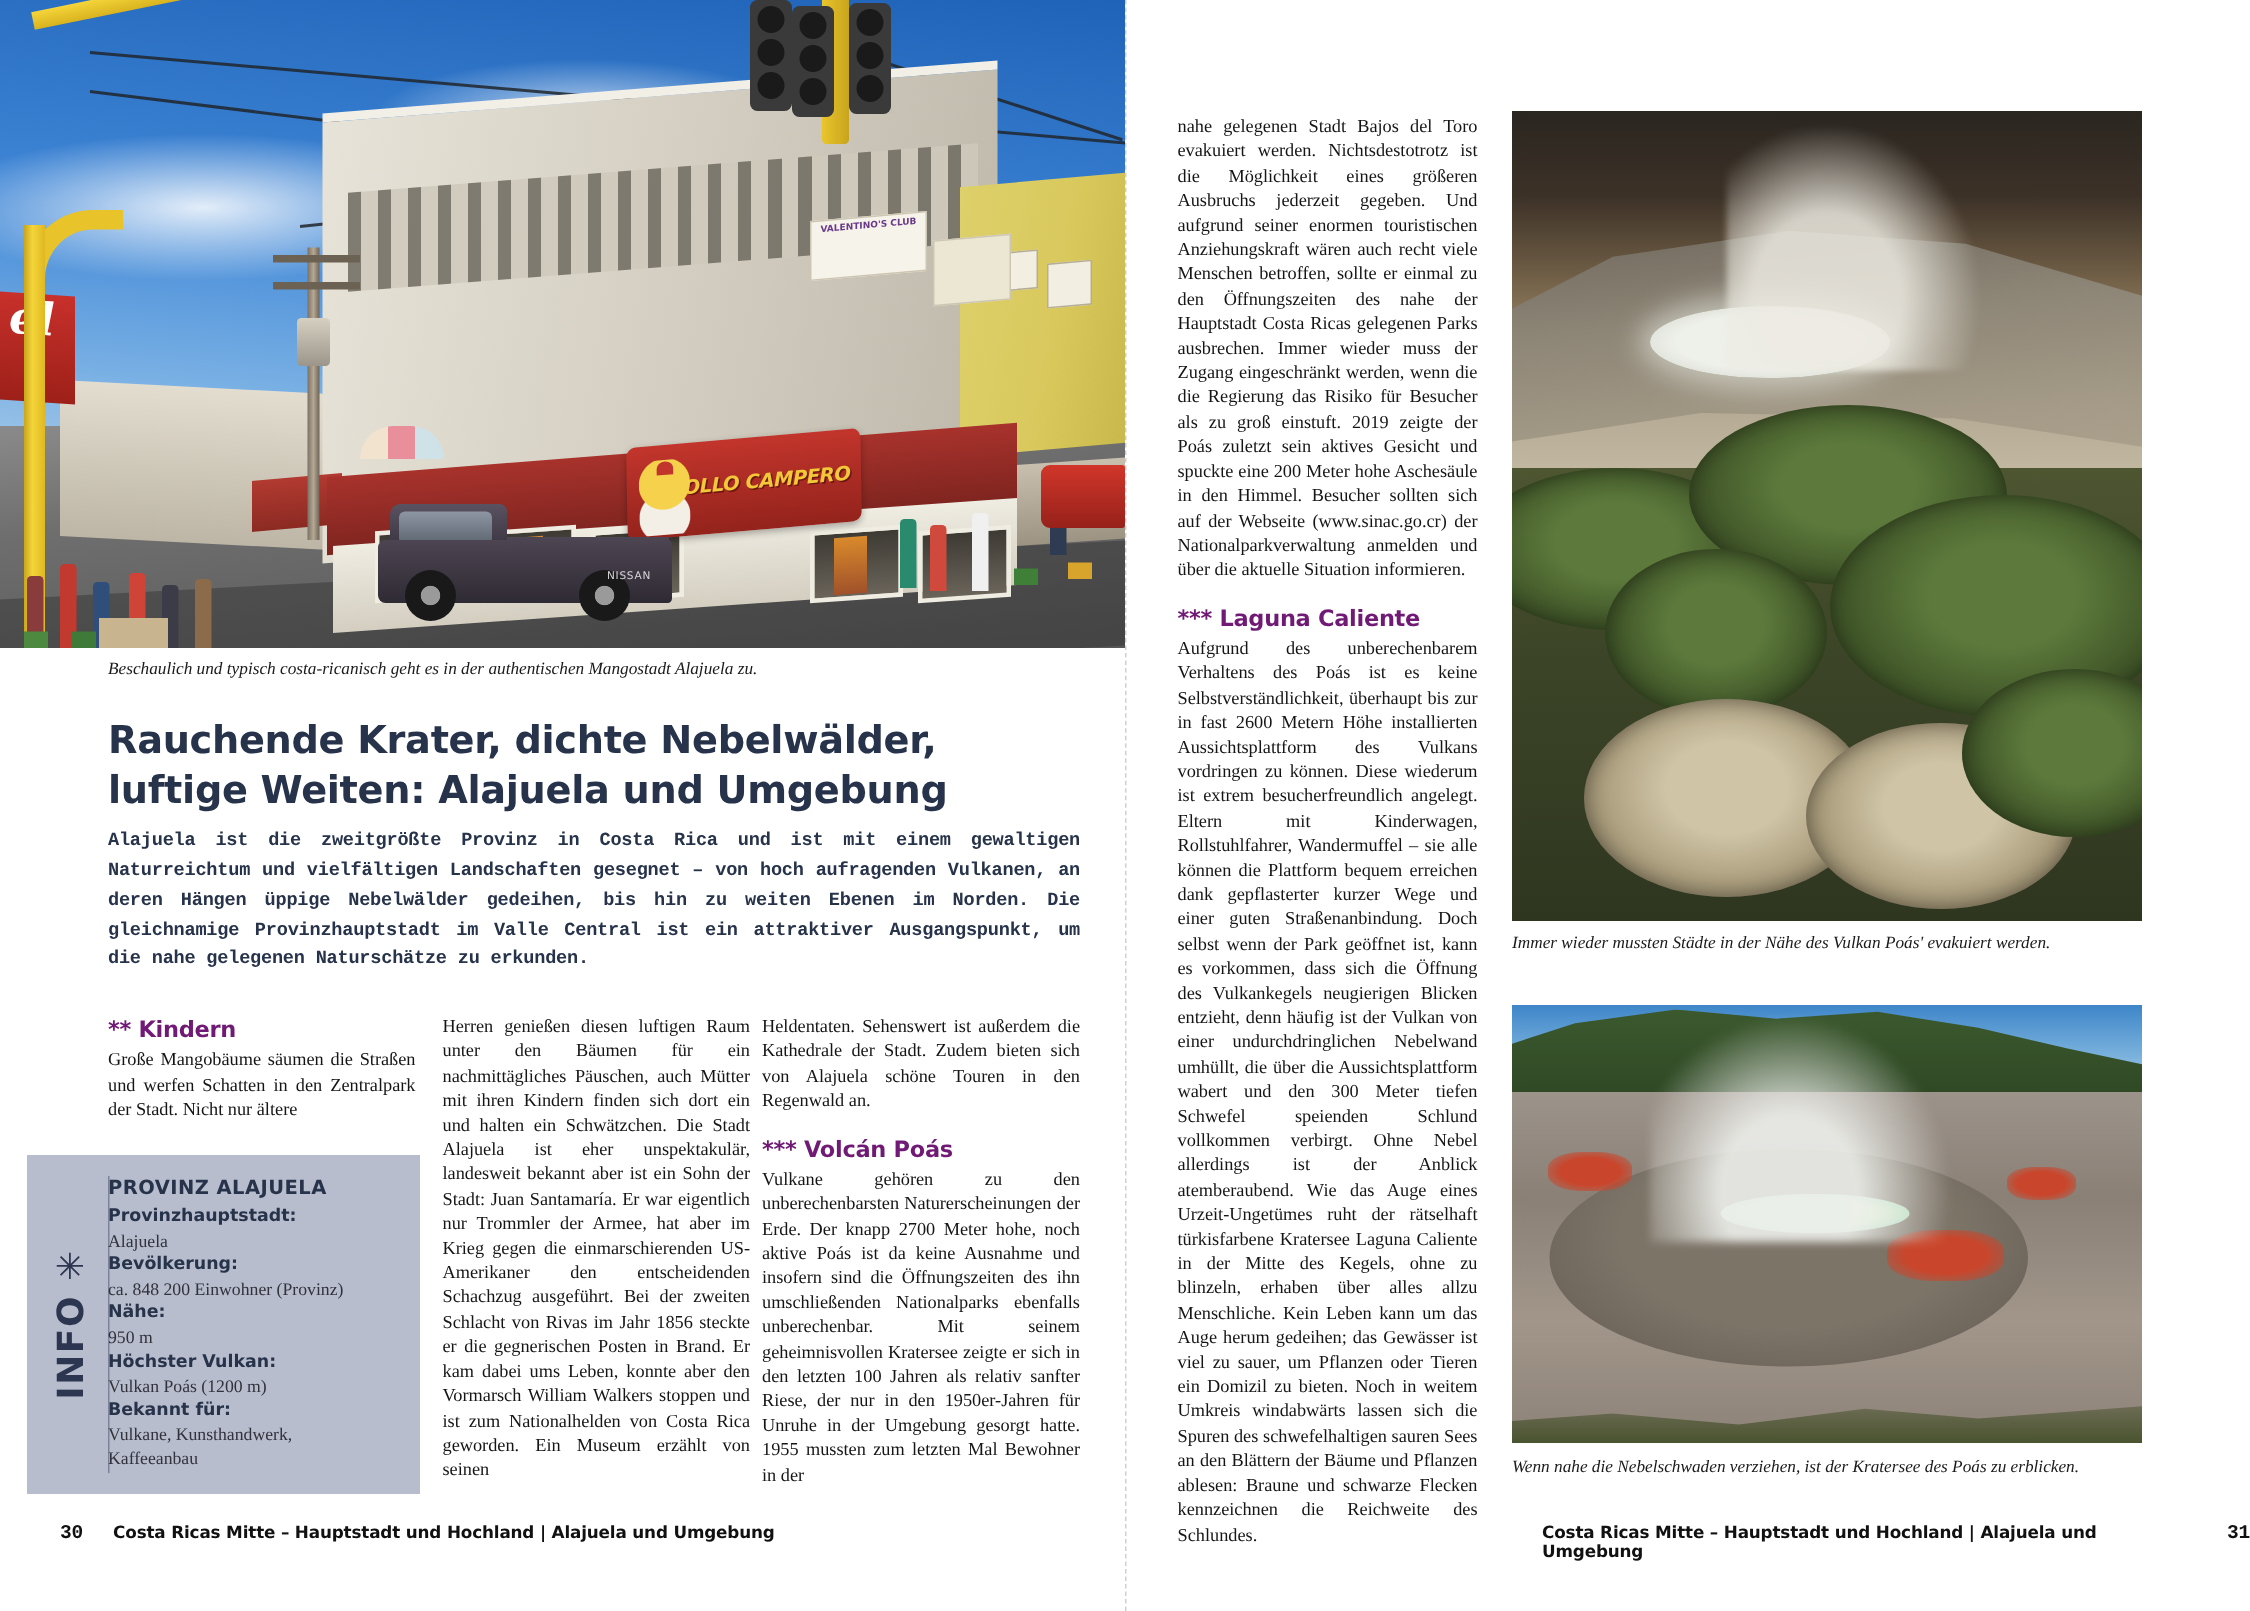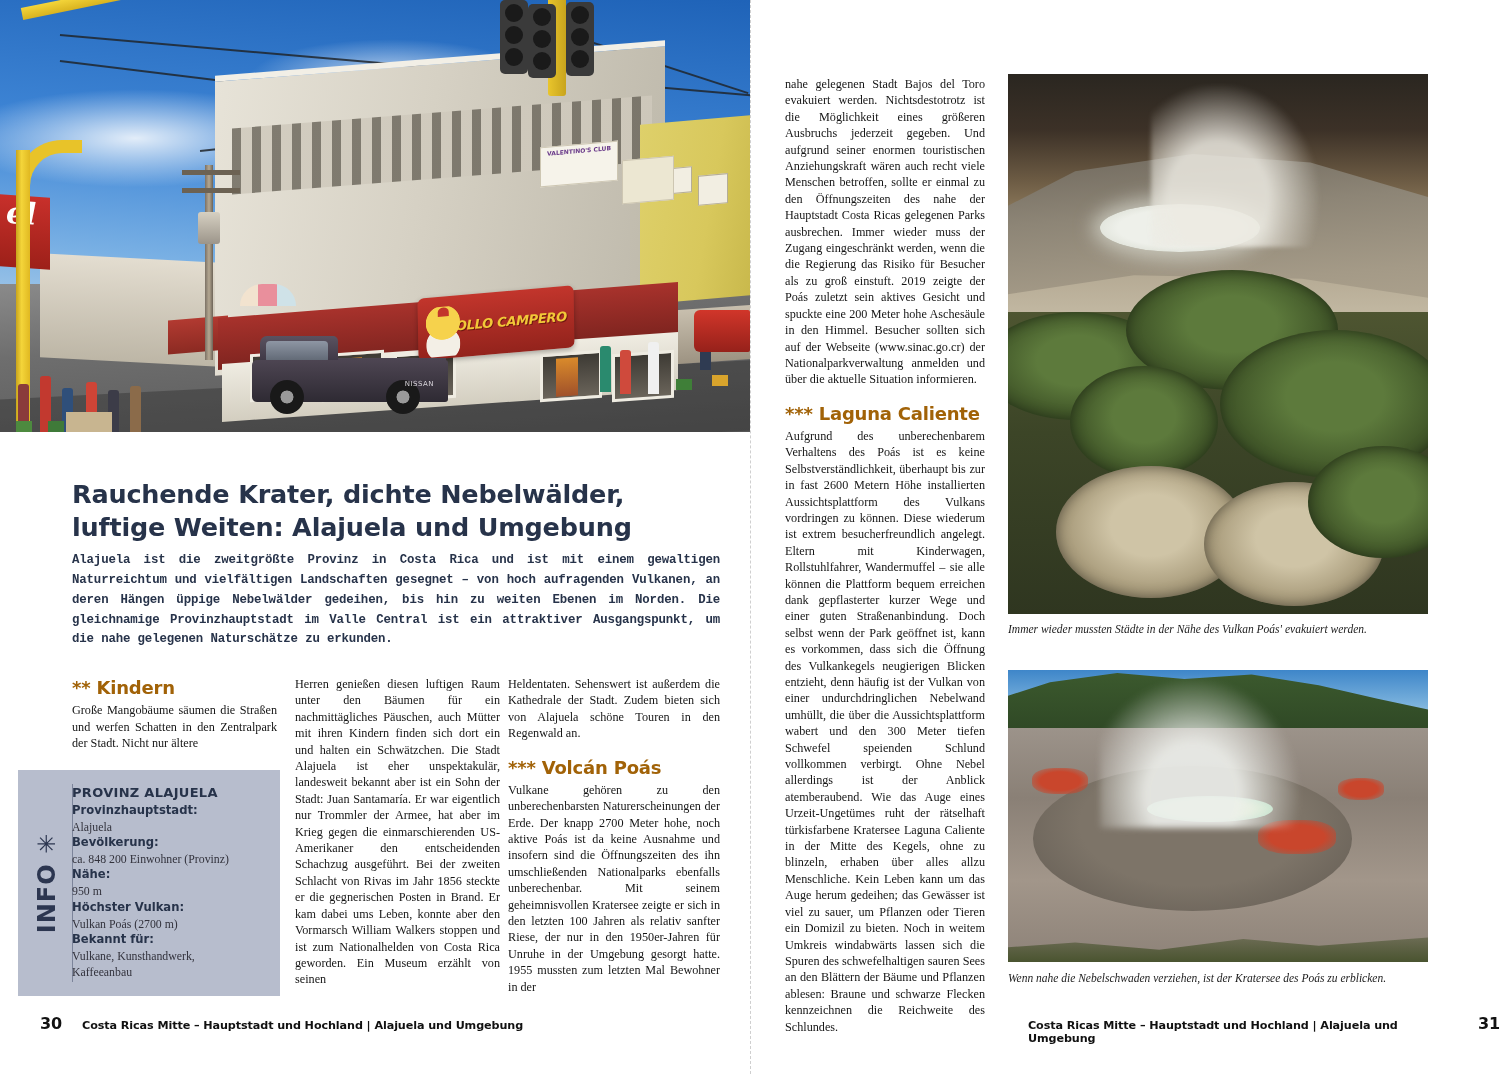--- a/index.html
+++ b/index.html
@@ -226,21 +226,21 @@
     position:absolute; top:676px; width:205px;
     font-size:12.2px; line-height:1.345; color:#151515;
     text-align:justify; hyphens:manual;
   }
   #col-1 { left:72px;  width:205px; }
   #col-2 { left:295px; width:205px; }
   #col-3 { left:508px; width:212px; }
 
   .sub-head{
     font-family:"DejaVu Sans", sans-serif; font-weight:bold;
-    font-size:18px; color:#a16207; margin-bottom:2px;
+    font-size:15px; color:#701a75; margin-bottom:2px;
     letter-spacing:-.2px;
   }
   .sub-head.spaced { margin-top:14px; }
   .col p { margin-bottom:0; }
 
   
   #info-box{
     position:absolute; left:18px; top:770px; width:262px; height:226px;
     background:#b7bdcd;
   }
@@ -366,21 +366,21 @@
 
   
   .footer{
     position:absolute; top:1014px;
     font-family:"DejaVu Sans", sans-serif; font-weight:bold;
     font-size:11.2px; color:#111; letter-spacing:-.1px;
     display:flex; align-items:baseline; gap:20px;
   }
   #footer-left  { left:40px; }
   #footer-right { left:1028px; }
-  .pnum { font-size:16px; }
+  .pnum { font-size:13px;font-family:Liberation Mono, monospace; }
 </style>
 </head>
 <body>
 
 <div class="spread">
 
   <div class="photo" id="street-photo">
     <div class="sky"></div>
 
     <div class="wire" style="left:60px;  top:34px;  width:700px; transform:rotate(5deg);"></div>
@@ -470,20 +470,21 @@
 
     <div class="person" style="left:600px; bottom:40px; height:46px; background:#2a8a6e;"></div>
     <div class="person" style="left:620px; bottom:38px; height:44px; background:#cf4a3c;"></div>
     <div class="person" style="left:648px; bottom:38px; height:52px; background:#f0f0f0;"></div>
     <div class="person" style="left:700px; bottom:62px; height:36px; background:#2f3b52;"></div>
     <div class="crate" style="left:676px;bottom:42px; background:#3f7f38;"></div>
     <div class="crate" style="left:712px;bottom:46px; background:#d9a42c;"></div>
     <div class="redcar"></div>
   </div>
 
+  <div class="caption" id="street-caption">Beschaulich und typisch costa-ricanisch geht es in der authentischen Mangostadt Alajuela zu.</div>
 
   <h1 id="main-heading">Rauchende Krater, dichte Nebelwälder, luftige Weiten: Alajuela und Umgebung</h1>
 
   <p id="intro-text">Alajuela ist die zweitgrößte Provinz in Costa Rica und ist mit einem gewaltigen Naturreichtum und vielfältigen Landschaften gesegnet – von hoch aufragenden Vulkanen, an deren Hängen üppige Nebelwälder gedeihen, bis hin zu weiten Ebenen im Norden. Die gleichnamige Provinzhauptstadt im Valle Central ist ein attraktiver Ausgangspunkt, um die nahe gelegenen Naturschätze zu erkunden.</p>
 
   <div class="col" id="col-1">
     <div class="sub-head">** Kindern</div>
     <p>Große Mangobäume säumen die Straßen und werfen Schatten in den Zentralpark der Stadt. Nicht nur ältere</p>
   </div>
 
@@ -511,21 +512,21 @@
       <div>
         <div class="info-key">Bevölkerung:</div>
         <div class="info-val">ca. 848 200 Einwohner (Provinz)</div>
       </div>
       <div>
         <div class="info-key">Nähe:</div>
         <div class="info-val">950 m</div>
       </div>
       <div>
         <div class="info-key">Höchster Vulkan:</div>
-        <div class="info-val">Vulkan Poás (2700 m)</div>
+        <div class="info-val">Vulkan Poás (1200 m)</div>
       </div>
       <div>
         <div class="info-key">Bekannt für:</div>
         <div class="info-val">Vulkane, Kunsthandwerk, Kaffeeanbau</div>
       </div>
     </div>
   </div>
 
   <div class="fold"></div>
 

